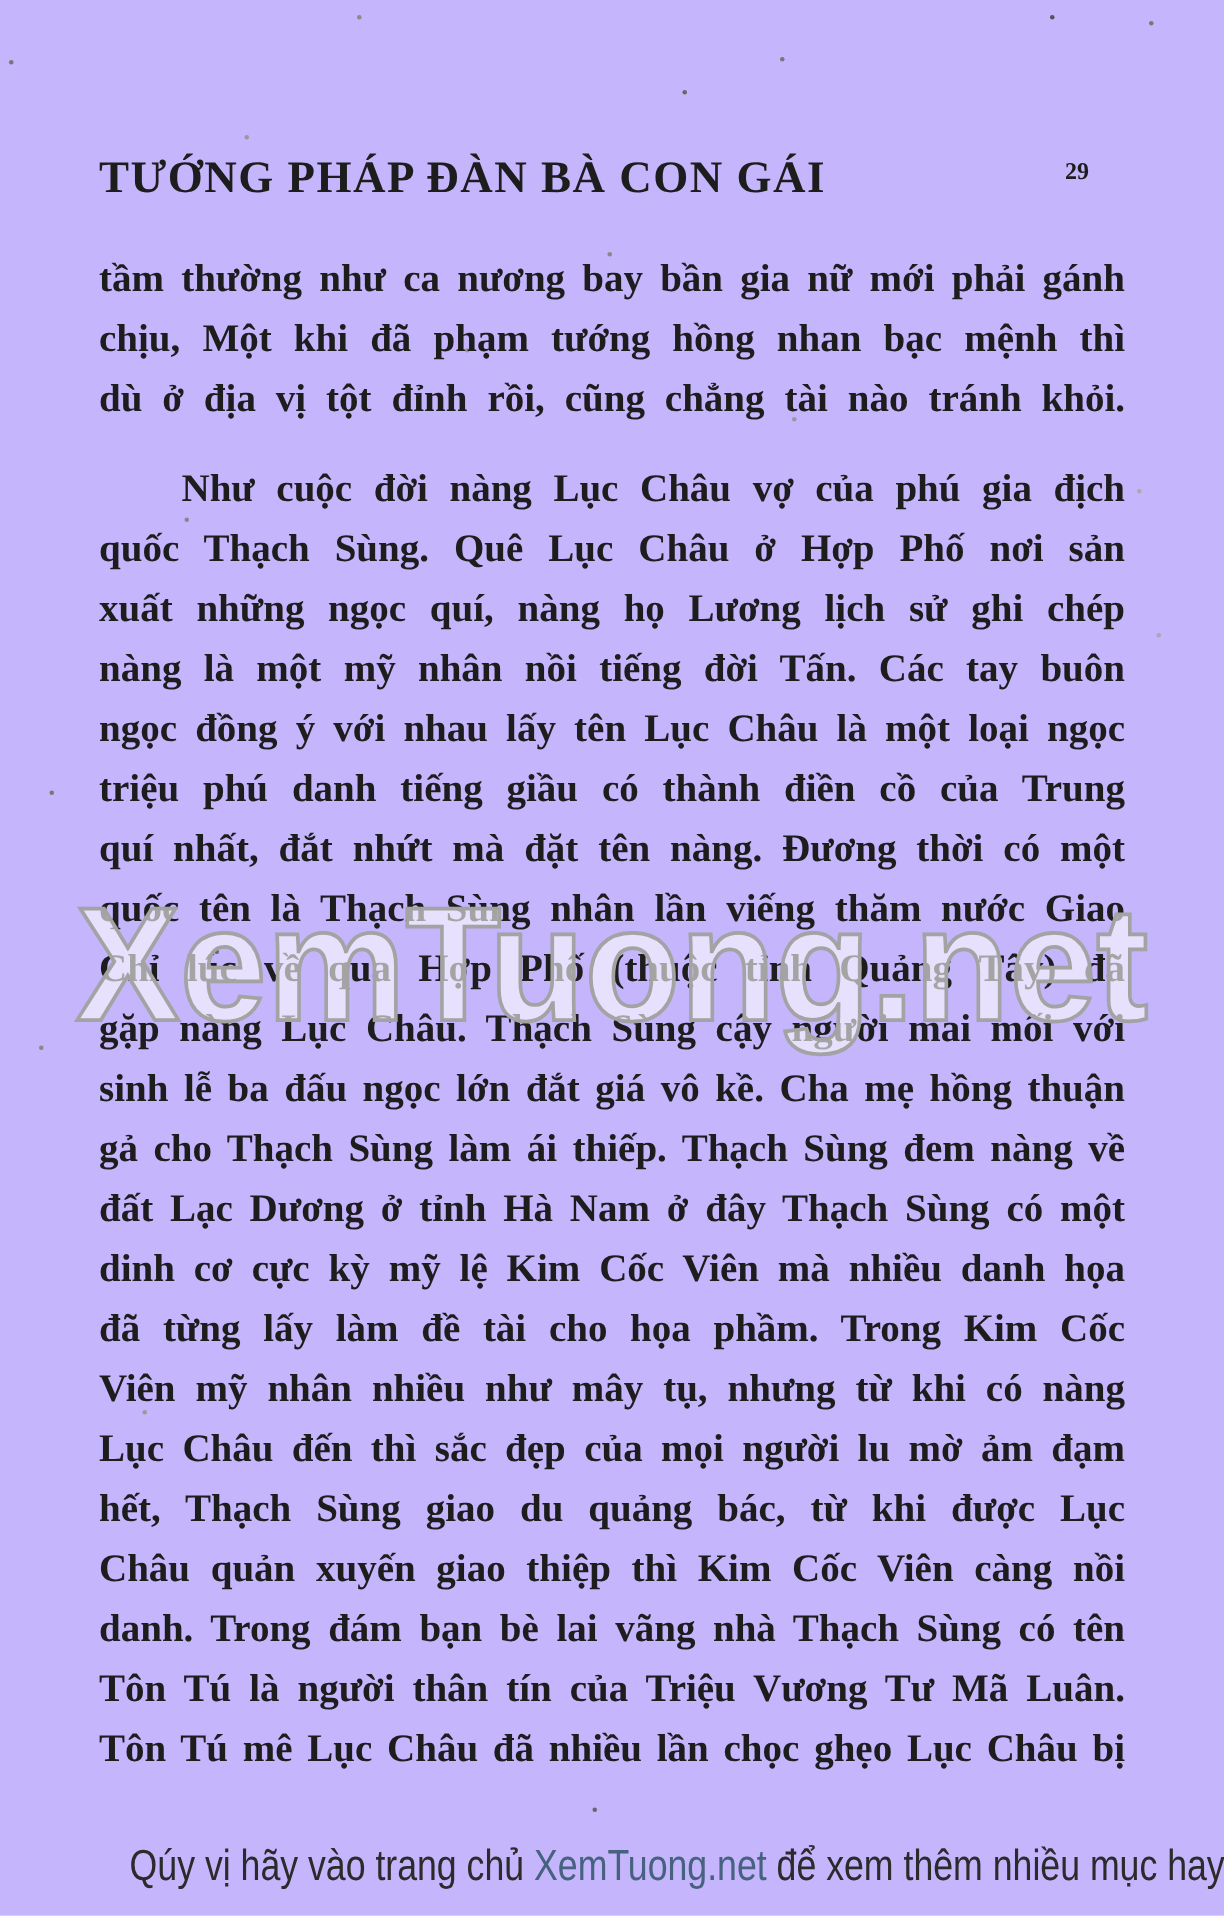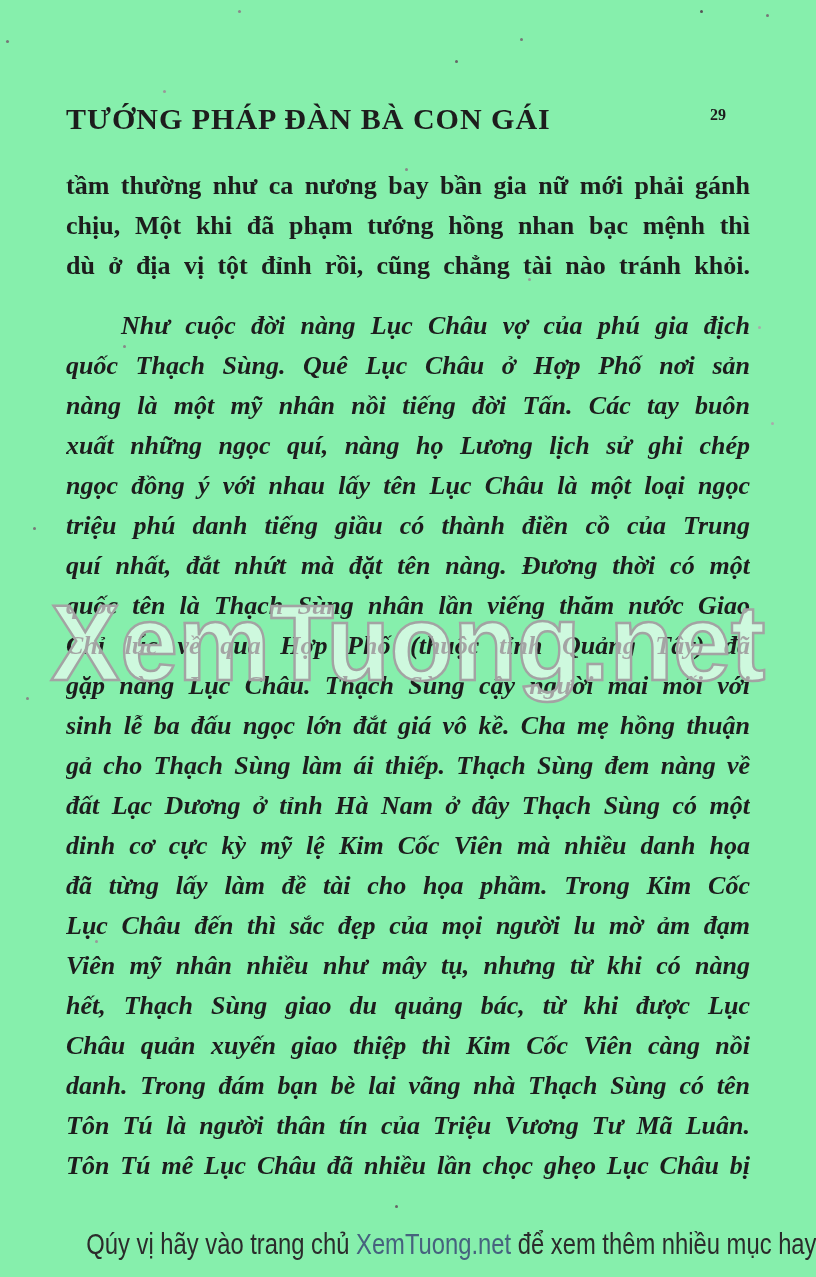--- a/index.html
+++ b/index.html
@@ -1,18 +1,18 @@
 <!DOCTYPE html>
 <html><head>
 <meta charset="utf-8">
 <style>
   html,body { margin:0; padding:0; background:#e8e8e8; }
   .scan-page {
     position:relative; width:816px; height:1277px; margin:0 auto;
-    background:#86efac; overflow:hidden;
+    background:#c4b5fd; overflow:hidden;
     font-family:"Liberation Serif", serif;
     --ink:#1d1d1d; --footer-ink:#2b2b2b; --footer-link:#46627e;
   }
   
   .specks {
     position:absolute; left:0; top:0; width:3px; height:3px; border-radius:50%;
     background:transparent; pointer-events:none;
     box-shadow:
       238px 10px 0 #8a8a8a, 520px 38px 0 #777, 455px 60px 0 #666,
       163px 90px 0 #999, 766px 14px 0 #777, 700px 10px 0 #555,
@@ -26,21 +26,21 @@
     display:flex; justify-content:space-between; align-items:flex-start;
     color:var(--ink); font-weight:bold;
   }
   .title { font-size:30px; letter-spacing:1px; white-space:nowrap; }
   .pagenum { font-size:16px; padding-right:24px; padding-top:4px; }
   .body-text {
     position:absolute; left:66px; top:166px; width:684px;
     color:var(--ink); font-size:26px; font-weight:bold;
   }
   .para { margin:0; }
-  .para + .para { margin-top:20px;font-style:italic; }
+  .para + .para { margin-top:20px; }
   .line {
     height:40px; line-height:40px;
     text-align:justify; text-align-last:justify;
     white-space:normal; overflow:hidden;
   }
   .line.indent { padding-left:55px; }
   .watermark {
     position:absolute; left:28px; top:566px; pointer-events:none;
   }
   .footer {
@@ -68,35 +68,35 @@
 
   <div class="body-text">
       <div class="para">
         <div class="line">tầm thường như ca nương bay bần gia nữ mới phải gánh</div>
         <div class="line">chịu, Một khi đã phạm tướng hồng nhan  bạc  mệnh  thì</div>
         <div class="line">dù ở địa vị tột đỉnh rồi, cũng chẳng tài  nào  tránh  khỏi.</div>
       </div>
       <div class="para">
         <div class="line indent">Như cuộc đời nàng Lục Châu vợ của phú  gia  địch</div>
         <div class="line">quốc Thạch Sùng.  Quê  Lục  Châu  ở  Hợp   Phố  nơi sản</div>
+        <div class="line">xuất những ngọc quí,  nàng  họ  Lương lịch sử  ghi chép</div>
         <div class="line">nàng là một  mỹ nhân nồi  tiếng  đời  Tấn.  Các tay buôn</div>
-        <div class="line">xuất những ngọc quí,  nàng  họ  Lương lịch sử  ghi chép</div>
         <div class="line">ngọc đồng ý  với nhau lấy tên Lục Châu là  một loại  ngọc</div>
         <div class="line">triệu phú danh tiếng  giầu  có  thành điền  cồ  của Trung</div>
         <div class="line">quí nhất, đắt nhứt  mà  đặt  tên  nàng.  Đương thời  có  một</div>
         <div class="line">quốc tên là Thạch Sùng nhân  lần viếng thăm nước Giao</div>
         <div class="line">Chỉ  lúc  về   qua  Hợp   Phố  (thuộc tỉnh  Quảng  Tây)  đã</div>
         <div class="line">gặp nàng  Lục Châu.  Thạch  Sùng  cậy  người   mai mối  với</div>
         <div class="line">sinh lễ ba đấu ngọc lớn đắt giá vô kề.  Cha mẹ hồng thuận</div>
         <div class="line">gả cho  Thạch Sùng làm ái  thiếp.  Thạch  Sùng  đem  nàng  về</div>
         <div class="line">đất  Lạc Dương  ở  tỉnh  Hà  Nam  ở  đây  Thạch  Sùng có  một</div>
         <div class="line">dinh cơ cực kỳ  mỹ  lệ  Kim  Cốc  Viên  mà  nhiều  danh  họa</div>
         <div class="line">đã từng lấy  làm  đề  tài  cho  họa  phầm.   Trong   Kim   Cốc</div>
+        <div class="line">Viên mỹ nhân  nhiều  như  mây  tụ,  nhưng  từ  khi  có  nàng</div>
         <div class="line">Lục Châu đến  thì  sắc  đẹp  của  mọi  người  lu  mờ  ảm  đạm</div>
-        <div class="line">Viên mỹ nhân  nhiều  như  mây  tụ,  nhưng  từ  khi  có  nàng</div>
         <div class="line">hết,  Thạch  Sùng  giao  du  quảng  bác,   từ   khi    được   Lục</div>
         <div class="line">Châu  quản  xuyến  giao  thiệp  thì  Kim Cốc   Viên  càng   nồi</div>
         <div class="line">danh.  Trong  đám  bạn  bè   lai  vãng  nhà  Thạch  Sùng  có  tên</div>
         <div class="line">Tôn  Tú  là  người  thân  tín  của  Triệu  Vương  Tư  Mã  Luân.</div>
         <div class="line">Tôn  Tú  mê  Lục  Châu  đã  nhiều  lần  chọc  ghẹo  Lục  Châu  bị</div>
       </div>
     </div>
 
   <svg class="watermark" width="760" height="150" viewBox="0 0 760 150">
     <text x="380" y="114" text-anchor="middle" font-family="Liberation Sans, sans-serif" font-weight="bold" font-size="108" textLength="715" lengthAdjust="spacingAndGlyphs" fill="#ffffff" fill-opacity="0.6" stroke="#a3a3a3" stroke-width="2.5">XemTuong.net</text>

